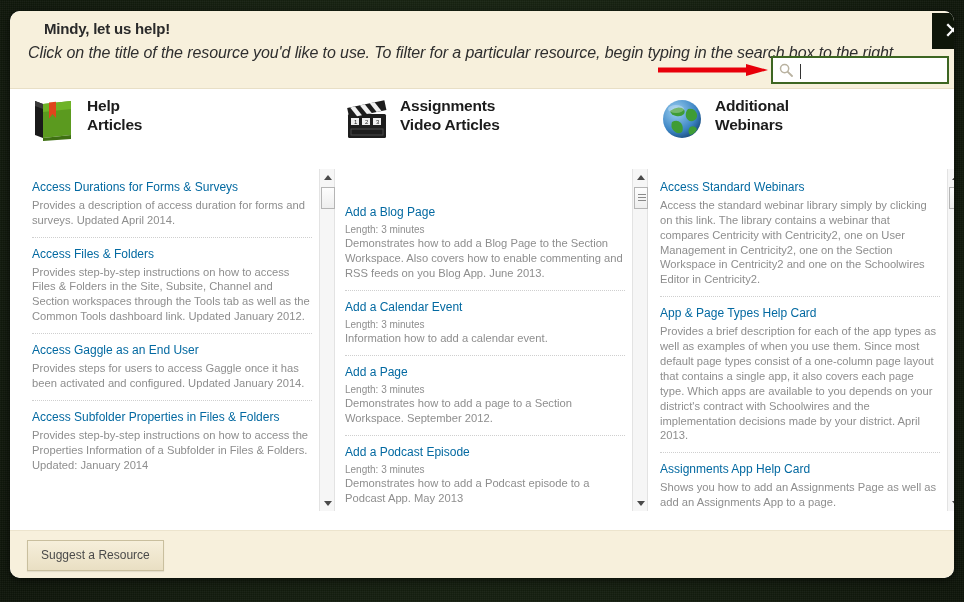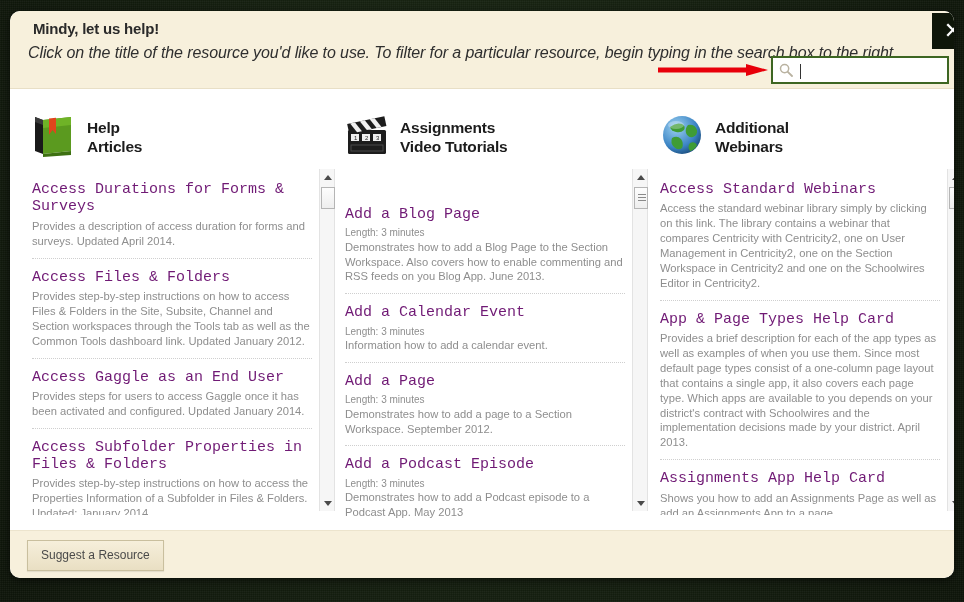--- a/index.html
+++ b/index.html
@@ -35,21 +35,21 @@
 
   
   #header {
     position: absolute; left: 0; top: 0;
     width: 944px; height: 78px;
     background: #f7f0dc;
     border-radius: 10px 10px 0 0;
     border-bottom: 1px solid #e8dfc6;
   }
   #header-title {
-    position: absolute; left: 23px; top: 9px;
+    position: absolute; left: 34px; top: 9px;
     font-size: 15px; font-weight: bold; color: #2a2a2a;
     letter-spacing: -0.2px;
   }
   #header-sub {
     position: absolute; left: 18px; top: 33px;
     font-size: 16px; color: #2f2f2f;
     letter-spacing: -0.1px;
     font-style: italic;
   }
 
@@ -110,21 +110,21 @@
     top: 0;
     height: 441px;
   }
   .col1 { left: 12px;  width: 315px; }
   .col2 { left: 325px; width: 315px; }
   .col3 { left: 640px; width: 315px; }
 
   .col-head {
     position: absolute; left: 10px; top: 8px;
     height: 60px;
-    display: flex; align-items: flex-end; gap: 13px;
+    display: flex; align-items: flex-start; gap: 13px;
   }
   .col-icon { width: 42px; height: 44px; flex: 0 0 auto; position: relative; }
   .col-title {
     font-size: 15.5px; font-weight: bold; color: #1c1c1c;
     line-height: 1.22;
     letter-spacing: -0.2px;
   }
 
   .list {
     position: absolute;
@@ -133,25 +133,24 @@
     height: 338px;
     overflow: hidden;
   }
   .col1 .list { width: 280px; }
   .col2 .list { width: 280px; margin-top: 25px; }
   .col3 .list { width: 280px; }
 
   .item { padding: 4px 2px 9px 0; }
   .item + .item { border-top: 1px dotted #cfcfcf; padding-top: 10px; }
   .item-title {
-    font-size: 15px; color: #701a75;
+    font-size: 12px; color: #0369a1;
     line-height: 1.16;
     margin-bottom: 3px;
     cursor: pointer;
-    font-family: Liberation Mono, monospace;
   }
   .item-desc {
     font-size: 11.2px; color: #8e8e8e;
     line-height: 1.33;
   }
   .item-meta {
     font-size: 10px; color: #8e8e8e;
     line-height: 1.33;
   }
 
@@ -308,21 +307,21 @@
             <g transform="rotate(-12 22 13)">
               <rect x="3" y="7" width="38" height="10" fill="#1d1d1d"></rect>
               <polygon points="6,7 11,7 16,17 11,17" fill="#f0f0f0"></polygon>
               <polygon points="16,7 21,7 26,17 21,17" fill="#f0f0f0"></polygon>
               <polygon points="26,7 31,7 36,17 31,17" fill="#f0f0f0"></polygon>
             </g>
           </svg>
         </div>
         <div class="col-title">
           <div>Assignments</div>
-          <div>Video Tutorials</div>
+          <div>Video Articles</div>
         </div>
       </div>
 
       <div class="list">
         <div class="item">
           <div class="item-title">Add a Blog Page</div>
           <div class="item-meta">Length: 3 minutes</div>
           <div class="item-desc">Demonstrates how to add a Blog Page to the Section Workspace. Also covers how to enable commenting and RSS feeds on you Blog App. June 2013.</div>
         </div>
         <div class="item">

